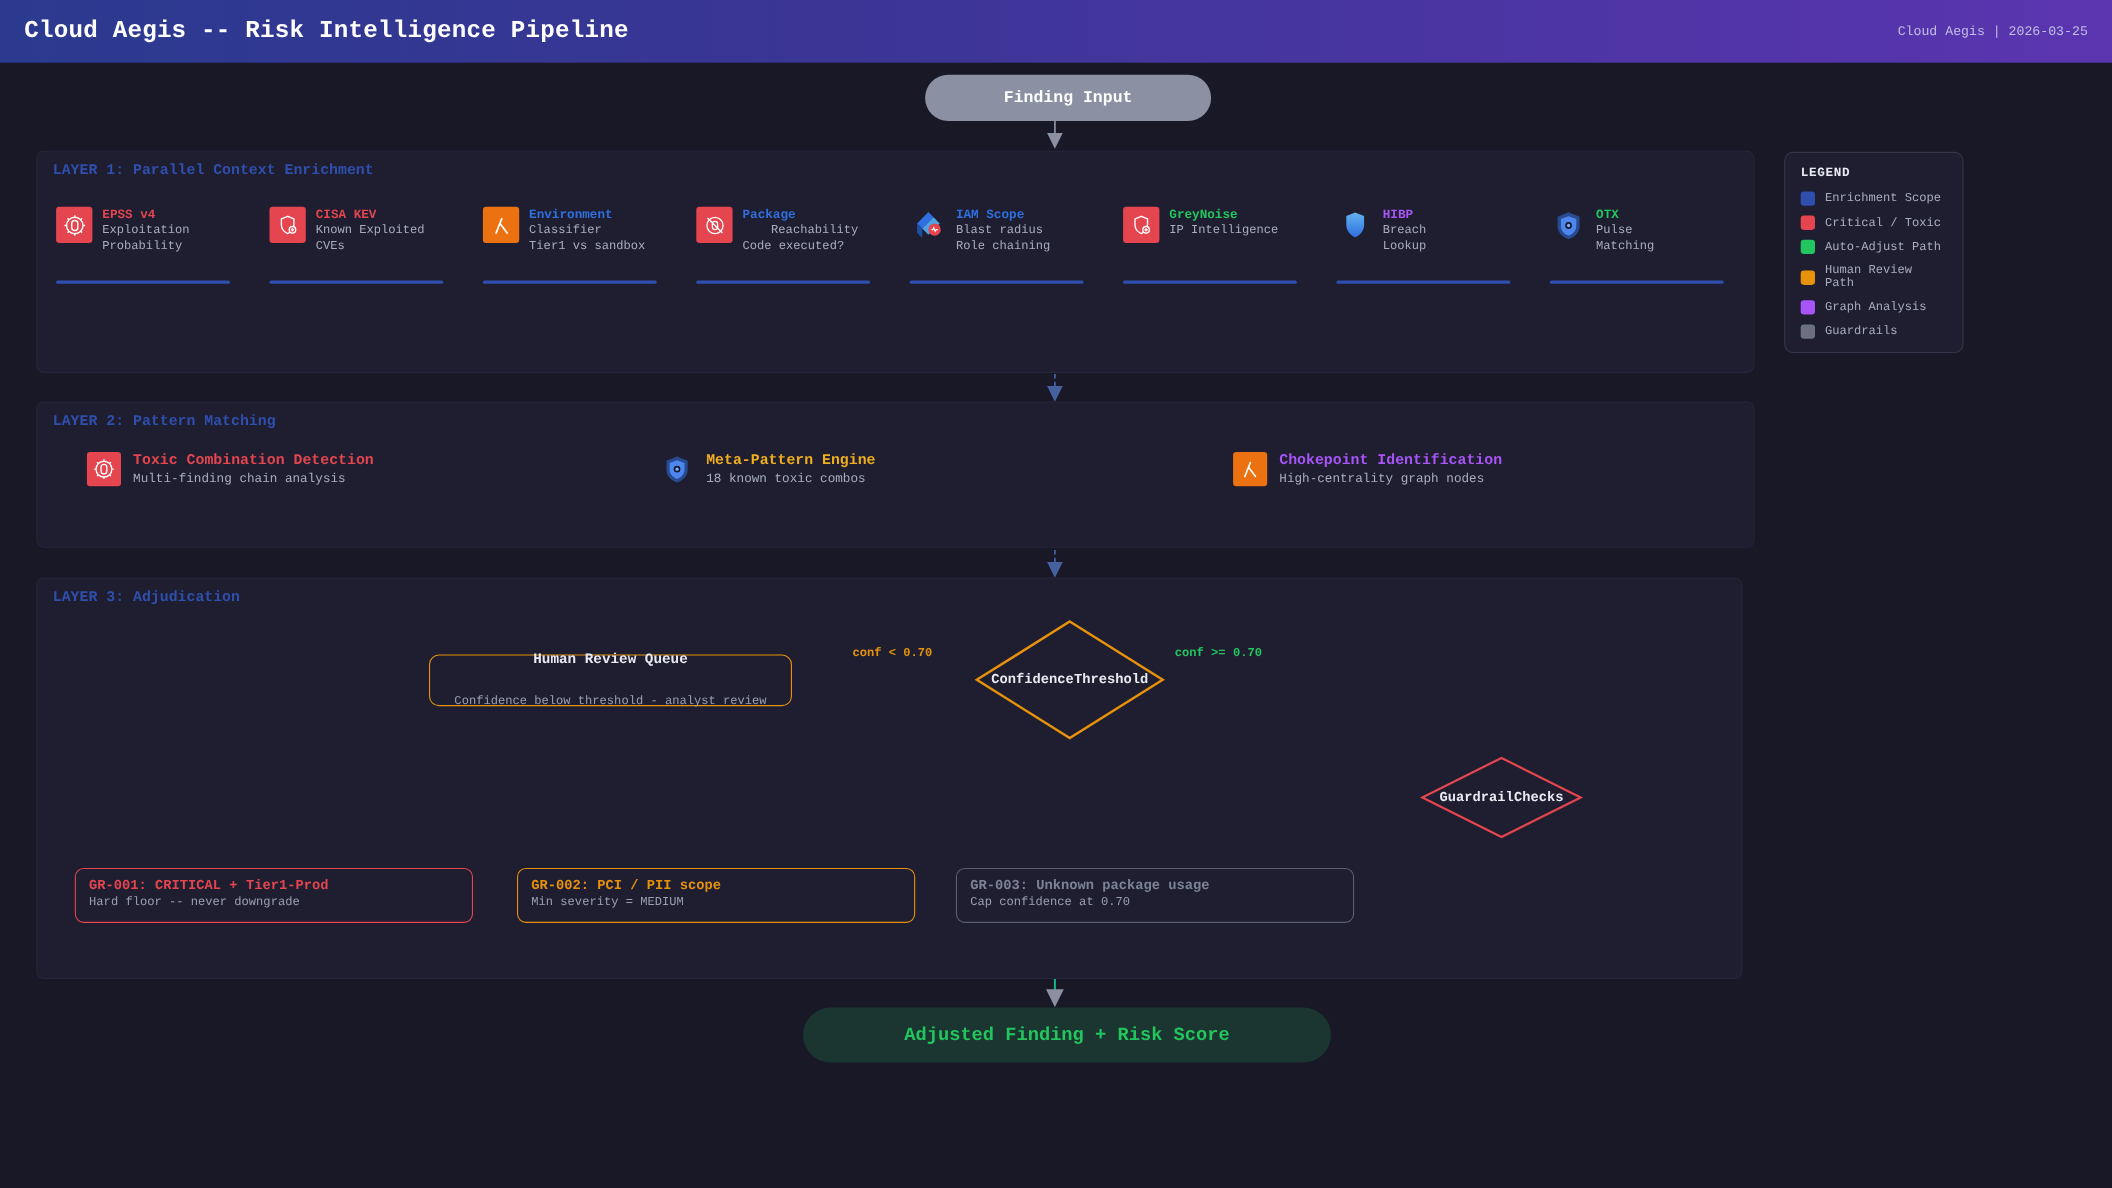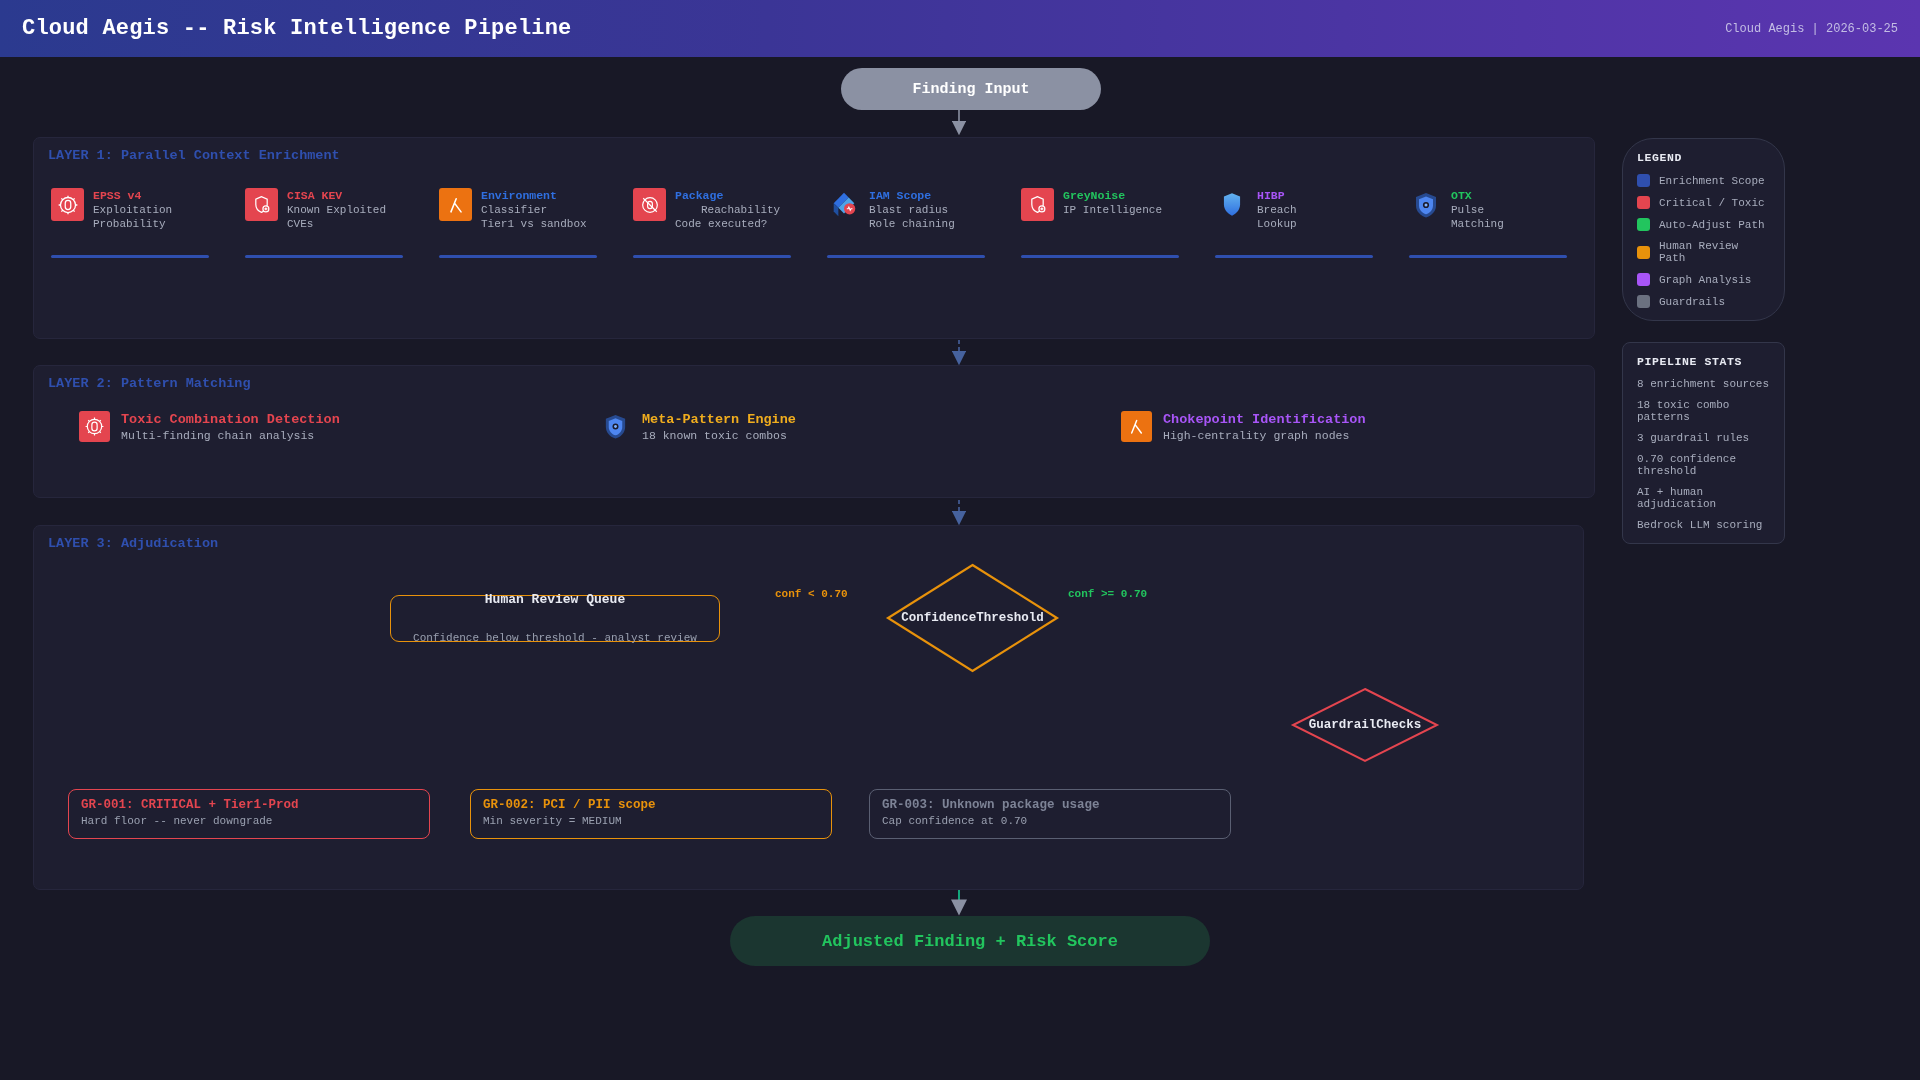--- a/index.html
+++ b/index.html
@@ -118,21 +118,21 @@
   #gr-002 { left: 470px; top: 789px; width: 362px; border-color: #e8920b; }
   #gr-002 .g1 { color: #e8920b; }
   #gr-003 { left: 869px; top: 789px; width: 362px; border-color: #5a5f72; }
   #gr-003 .g1 { color: #7d8396; }
 
   
   .panel {
     position: absolute; background: #1e1e30;
     border: 1px solid #33364a; border-radius: 8px; padding: 12px 14px;
   }
-  #legend-panel { left: 1622px; top: 138px; width: 163px; border-radius: 31px; }
+  #legend-panel { left: 1622px; top: 138px; width: 163px; }
   #stats-panel  { left: 1622px; top: 342px; width: 163px; }
   .panel-title { font-size: 11.5px; font-weight: bold; color: #e8eaf2;
     letter-spacing: .6px; margin-bottom: 10px; }
   .leg-row { display: flex; align-items: center; gap: 9px; margin-bottom: 9px; }
   .leg-sw { width: 13px; height: 13px; border-radius: 3px; flex: 0 0 13px; }
   .leg-lb { font-size: 11px; color: #a8adbd; }
   .stat-row { font-size: 11px; color: #a8adbd; margin-bottom: 9px; }
 
   
   .edge-label { position: absolute; font-size: 11px; font-weight: bold; }
@@ -464,23 +464,14 @@
     <div class="leg-row">
       <span class="leg-sw" style="background:#a855f7"></span>
       <span class="leg-lb">Graph Analysis</span>
     </div>
     <div class="leg-row" style="margin-bottom:0">
       <span class="leg-sw" style="background:#6b7180"></span>
       <span class="leg-lb">Guardrails</span>
     </div>
   </div>
 
-  <div class="panel" id="stats-panel">
-    <div class="panel-title">PIPELINE STATS</div>
-    <div class="stat-row">8 enrichment sources</div>
-    <div class="stat-row">18 toxic combo patterns</div>
-    <div class="stat-row">3 guardrail rules</div>
-    <div class="stat-row">0.70 confidence threshold</div>
-    <div class="stat-row">AI + human adjudication</div>
-    <div class="stat-row" style="margin-bottom:0">Bedrock LLM scoring</div>
-  </div>
 
 </div>
 
 </body></html>

